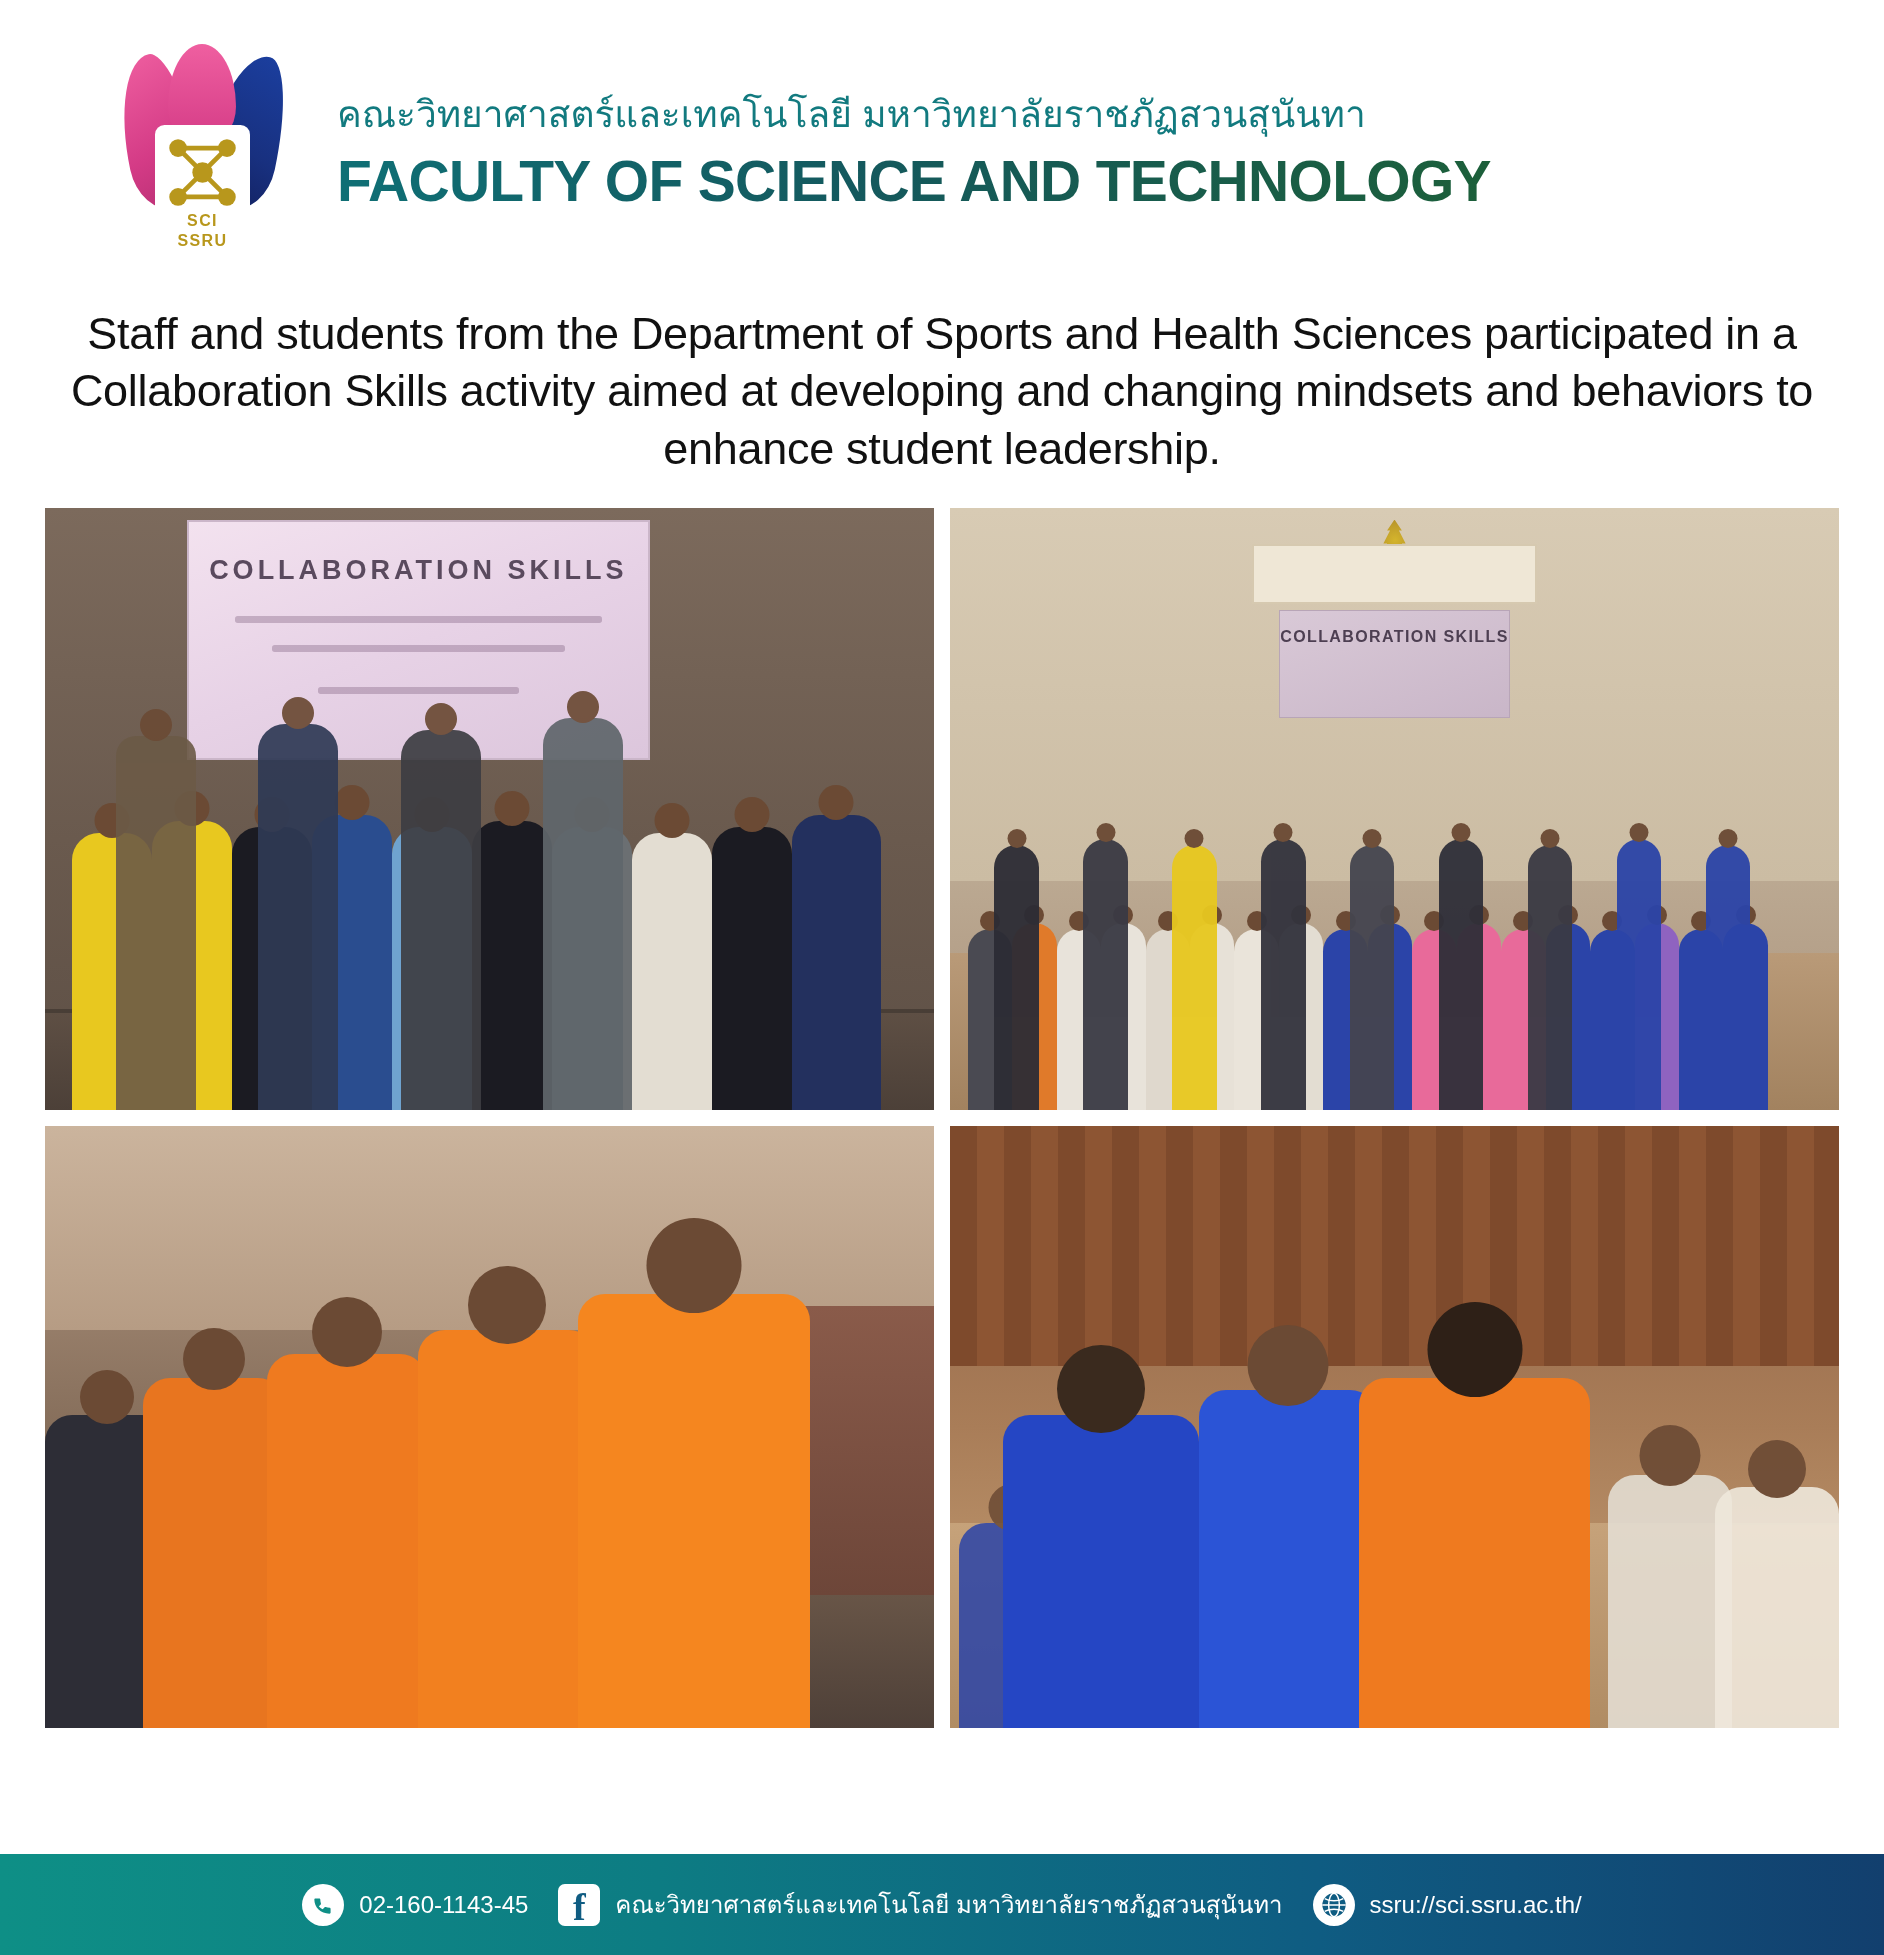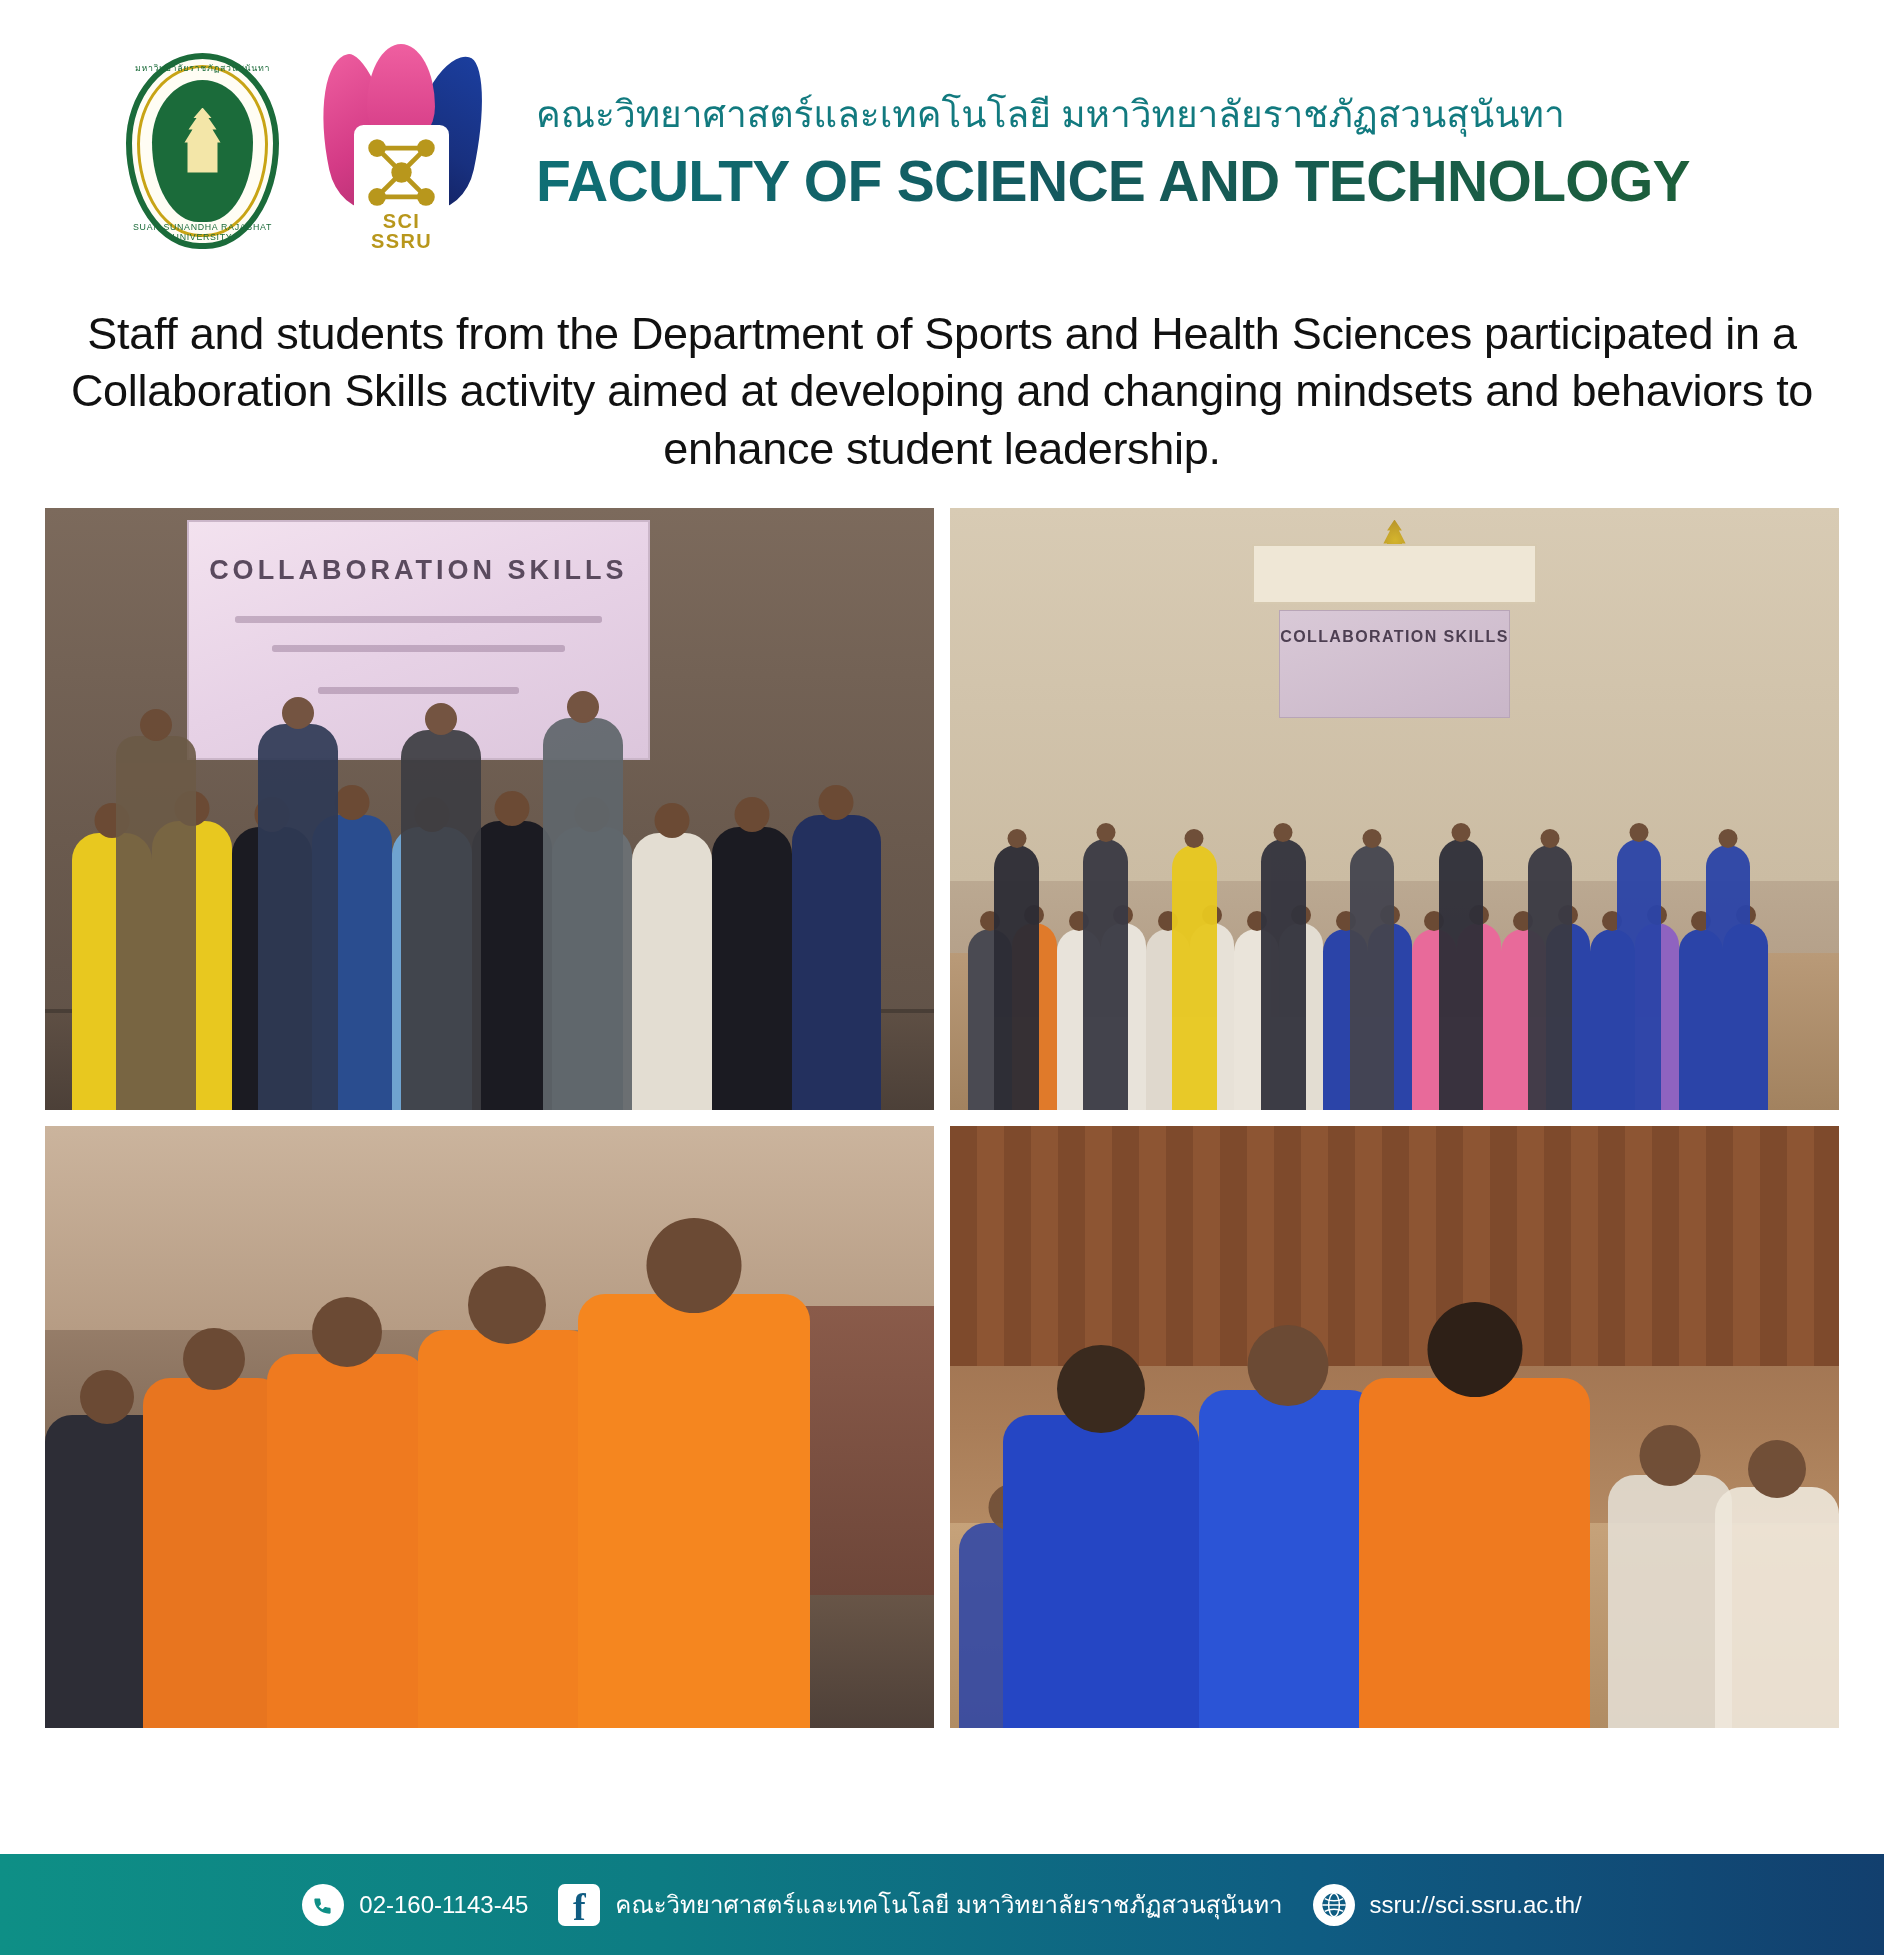--- a/index.html
+++ b/index.html
@@ -111,21 +111,21 @@
     border-radius: 9.5px;
   }
   .sci-logo .mol svg { display: block; }
   .sci-logo .sci-cap {
     position: absolute;
     left: 0; bottom: 2.7px;
     width: 169px;
     text-align: center;
     color: #b8971c;
     font-weight: bold;
-    font-size: 20px;
+    font-size: 16px;
     line-height: 20px;
     letter-spacing: 1.4px;
   }
 
   .title-block { margin-left: 20px; }
   .title-thai {
     font-size: 37px;
     color: #127a7f;
     letter-spacing: 0px;
     margin-bottom: 5.4px;
@@ -297,28 +297,20 @@
     line-height: 38px; font-family: "Liberation Serif", serif;
   }
 </style>
 </head>
 <body>
 
 <div class="poster">
 
   <div class="header">
 
-    <div class="seal">
-      <div class="ring"></div>
-      <div class="ring2"></div>
-      <div class="inner"></div>
-      <div class="pavilion"></div>
-      <div class="seal-text-top">มหาวิทยาลัยราชภัฏสวนสุนันทา</div>
-      <div class="seal-text-bot">SUAN SUNANDHA RAJABHAT UNIVERSITY</div>
-    </div>
 
     <div class="sci-logo">
       <div class="flame-l"></div>
       <div class="flame-r"></div>
       <div class="flame-mid"></div>
       <div class="mol">
         <svg width="95" height="95" viewBox="0 0 140 140">
           <g stroke="#b8971c" stroke-width="7" fill="none">
             <line x1="34" y1="34" x2="106" y2="106"></line>
             <line x1="106" y1="34" x2="34" y2="106"></line>

